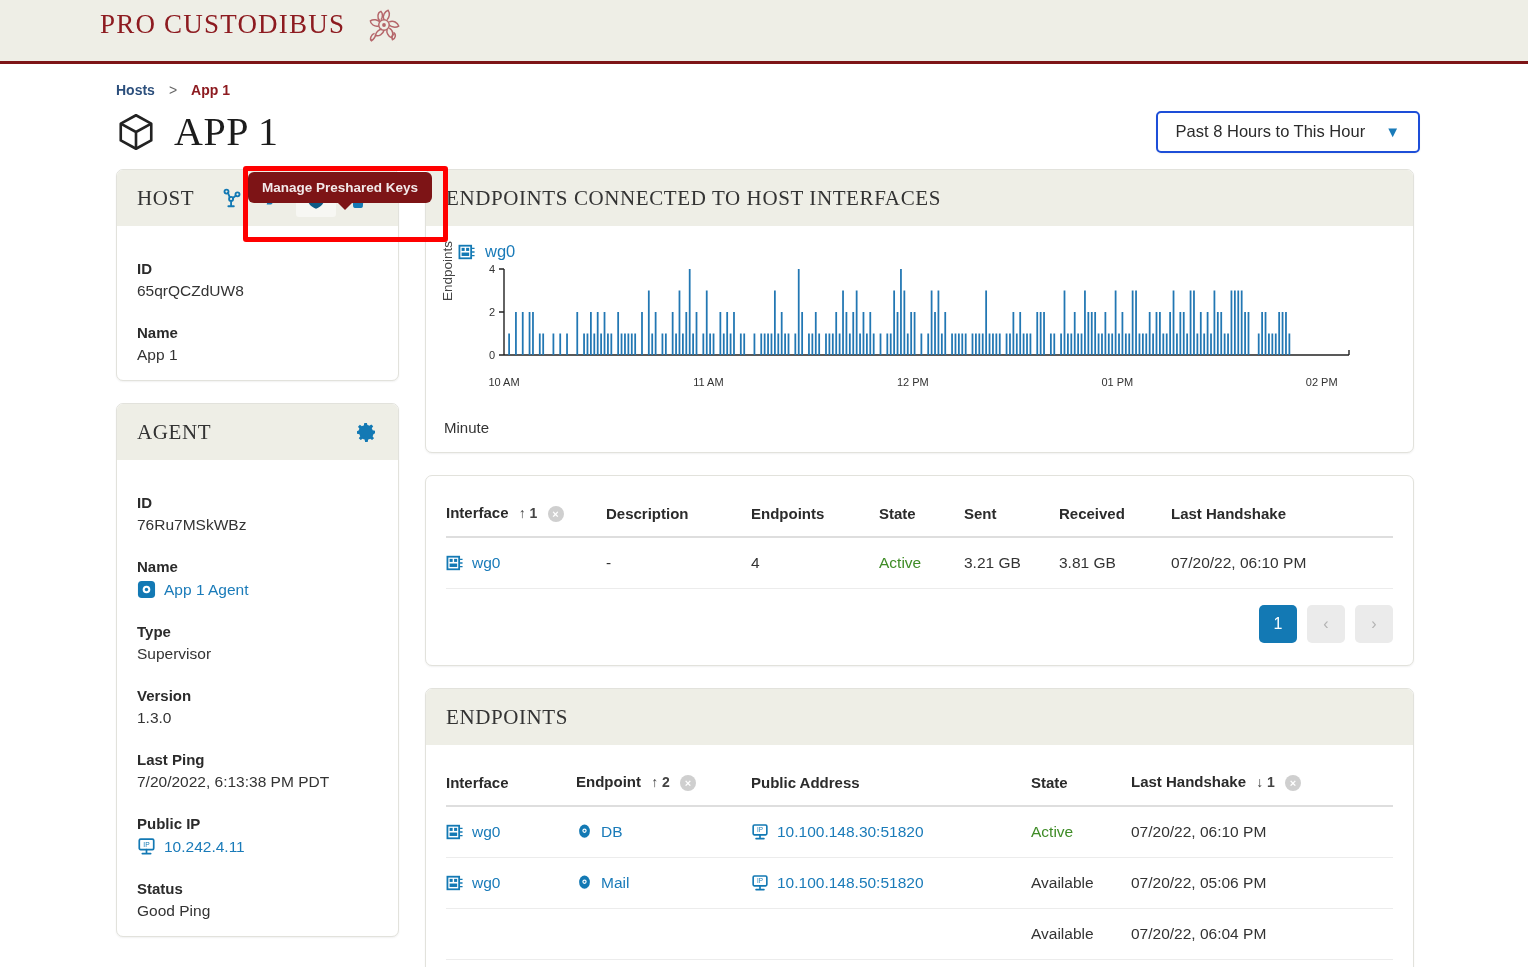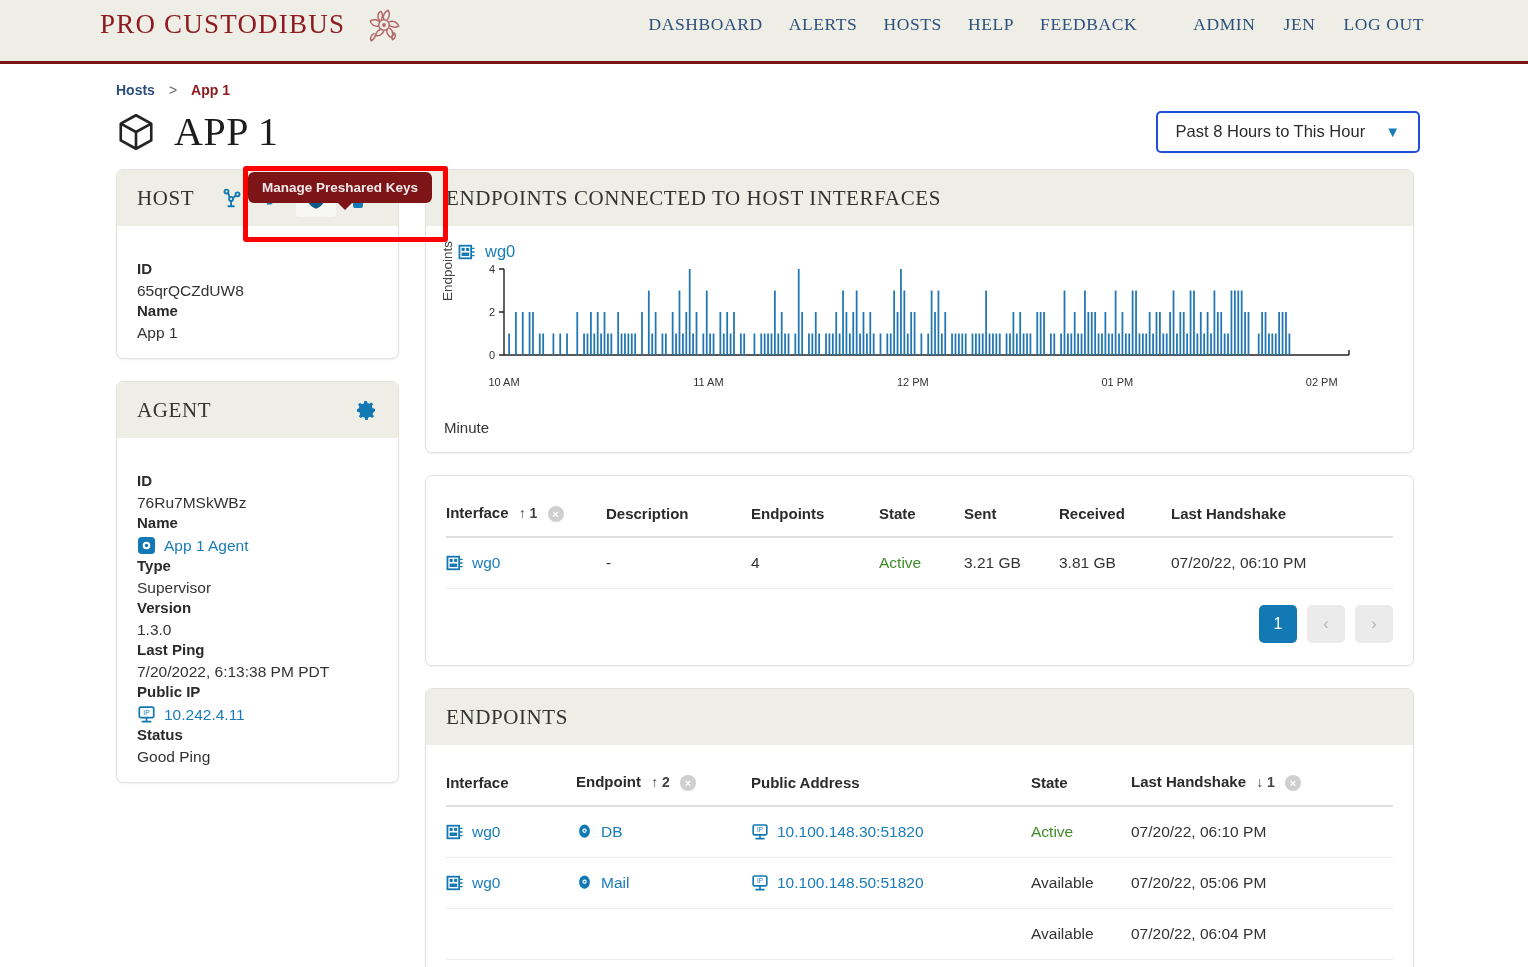--- a/index.html
+++ b/index.html
@@ -117,21 +117,21 @@
     padding: 8px 14px; border-radius: 6px; z-index: 45;
     white-space: nowrap;
   }
   .tooltip::after {
     content: ""; position: absolute; left: 89px; bottom: -7px;
     border-left: 8px solid transparent; border-right: 8px solid transparent;
     border-top: 8px solid #7d1416;
   }
 
   
-  .dl dt { font-size: 15px; font-weight: bold; color: #2b2b2b; margin-top: 2px; }
+  .dl dt { font-size: 15px; font-weight: bold; color: #2b2b2b; margin-top: 24px; }
   .dl dt:first-child { margin-top: 20px; }
   .dl dd { font-size: 15.5px; color: #333; margin-top: 5px; }
   .dd-link { color: #1a7bb9; text-decoration: none; cursor: pointer; }
   .dd-flex { display: flex; align-items: center; gap: 8px; }
   .ok { color: #3f8c27; }
 
   .gear-btn { margin-left: auto; cursor: pointer; display: flex; }
   .plus-btn {
     margin-left: auto; cursor: pointer;
     color: #1a7bb9; font-size: 32px; line-height: 26px; font-weight: 300;
@@ -199,34 +199,20 @@
         <path d="M20 25c-1 4-5 6-8 5 0-3 3-6 6-6"></path>
         <path d="M15 21c-4 1-8-2-8-5 3-2 7-1 9 1"></path>
         <path d="M16 16c-3-3-2-8 1-9 2 2 2 6 0 8"></path>
         <path d="M29 27c3 2 2 6-1 7-1-2 0-5 2-6"></path>
         <path d="M11 28c-3 1-5 5-3 7 2-1 4-4 4-6"></path>
       </g>
       <circle cx="20" cy="20" r="1.8" fill="#b5666a"></circle>
     </svg>
   </div>
 
-  <nav class="nav">
-    <div class="nav-group">
-      <a class="nav-link">DASHBOARD</a>
-      <a class="nav-link">ALERTS</a>
-      <a class="nav-link">HOSTS</a>
-      <a class="nav-link">HELP</a>
-      <a class="nav-link">FEEDBACK</a>
-    </div>
-    <div class="nav-group right">
-      <a class="nav-link">ADMIN</a>
-      <a class="nav-link">JEN</a>
-      <a class="nav-link">LOG OUT</a>
-    </div>
-  </nav>
 </div>
 
 <div class="crumbs">
   <a class="crumb-link">Hosts</a>
   <span class="crumb-sep">&gt;</span>
   <span class="crumb-current">App 1</span>
 </div>
 
 <div class="title-row">
   <div class="title-wrap">

